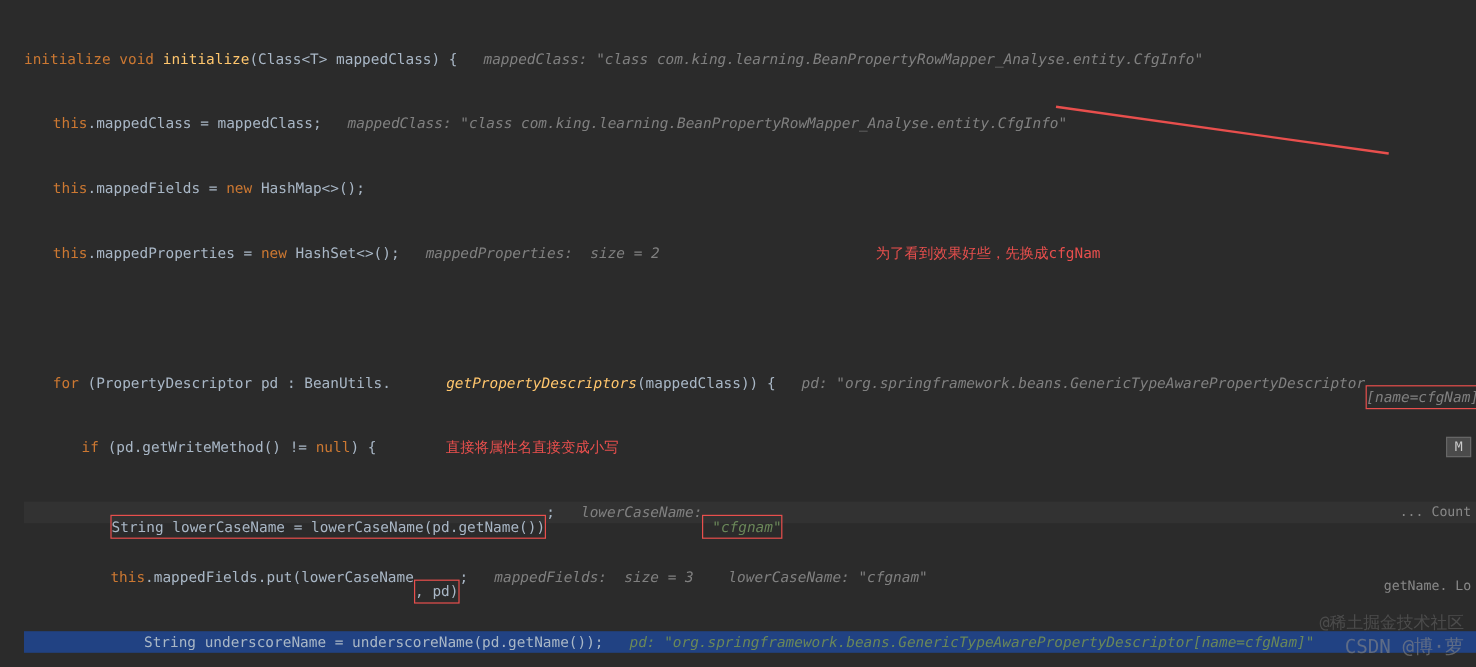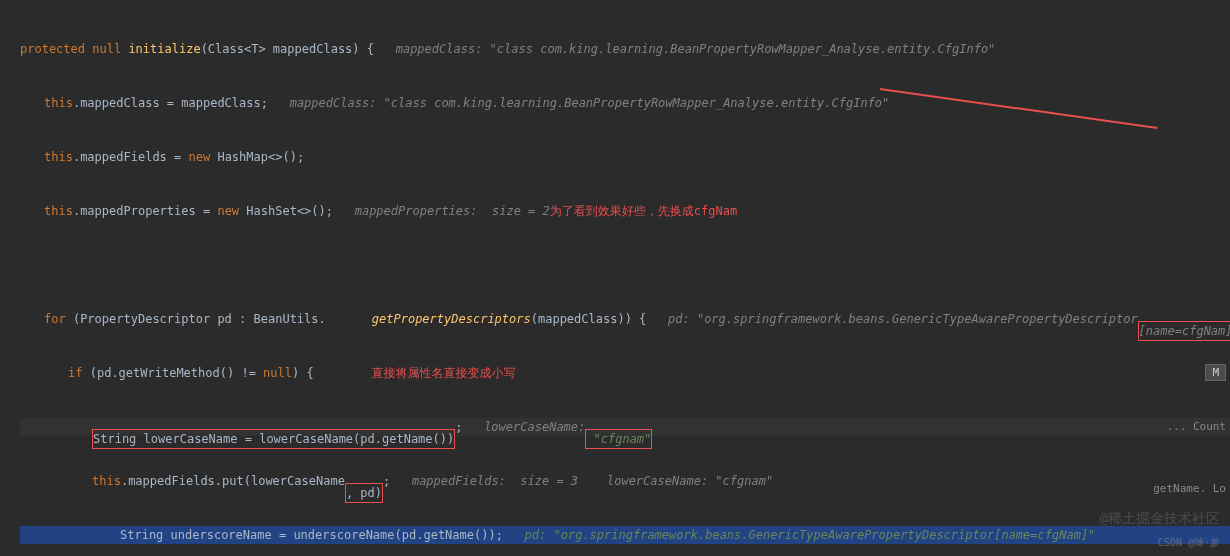--- a/index.html
+++ b/index.html
@@ -9,35 +9,35 @@
 .kw { color: #cc7832; }
 .method { color: #ffc66d; }
 .comment { color: #808080; font-style: italic; }
 .greenital { color: #6a8759; font-style: italic; }
 .yellowital { color: #ffc66d; font-style: italic; margin-left: 46px; }
 .this { color: #cc7832; }
 .hl-line { background: #323232; text-align: center; }
 .sel-line { background: #214283; }
 .redbox { border: 1px solid #e84f4d; display: inline-block; margin-top: 23px; }
 .red-anno { color: #e84f4d; font-style: normal; }
-.watermark { position: absolute; right: 10px; bottom: 6px; color: #888; font-size: 10px; opacity: 0.6; }
+.watermark { position: absolute; right: 10px; bottom: 6px; color: #888; font-size: 16px; opacity: 0.6; }
 .watermark2 { position: absolute; right: 10px; bottom: 28px; color: #888; font-size: 14px; opacity: 0.35; }
 .redline { position: absolute; border-top: 2px solid #e84f4d; transform-origin: left center; }
 .m-btn { position: absolute; right: 4px; top: 364px; background: #4b4b4b; color: #ccc; padding: 1px 6px; border: 1px solid #666; font-size: 11px; }
 .count-txt { position: absolute; right: 4px; top: 420px; color: #888; font-size: 11px; }
 .loaded-txt { position: absolute; right: 4px; top: 482px; color: #888; font-size: 11px; }
 </style>
 </head>
 <body>
 
 <div class="code-area">
-  <div class="line"><span class="kw">protected null </span><span class="method">initialize</span><span>(Class&lt;T&gt; mappedClass) {</span><span class="comment">   mappedClass: "class com.king.learning.BeanPropertyRowMapper_Analyse.entity.CfgInfo"</span></div>
+  <div class="line"><span class="kw">initialize void </span><span class="method">initialize</span><span>(Class&lt;T&gt; mappedClass) {</span><span class="comment">   mappedClass: "class com.king.learning.BeanPropertyRowMapper_Analyse.entity.CfgInfo"</span></div>
   <div class="line" style="padding-left:24px"><span class="this">this</span><span>.mappedClass = mappedClass;</span><span class="comment">   mappedClass: "class com.king.learning.BeanPropertyRowMapper_Analyse.entity.CfgInfo"</span></div>
   <div class="line" style="padding-left:24px"><span class="this">this</span><span>.mappedFields = </span><span class="kw">new </span><span>HashMap&lt;&gt;();</span></div>
-  <div class="line" style="padding-left:24px"><span class="this">this</span><span>.mappedProperties = </span><span class="kw">new </span><span>HashSet&lt;&gt;();</span><span class="comment">   mappedProperties:  size = 2</span><span style="" class="red-anno">为了看到效果好些，先换成cfgNam</span></div>
+  <div class="line" style="padding-left:24px"><span class="this">this</span><span>.mappedProperties = </span><span class="kw">new </span><span>HashSet&lt;&gt;();</span><span class="comment">   mappedProperties:  size = 2</span><span style="margin-left:180px" class="red-anno">为了看到效果好些，先换成cfgNam</span></div>
   <div class="line"></div>
   <div class="line" style="padding-left:24px"><span class="kw">for </span><span>(PropertyDescriptor pd : BeanUtils.</span><span class="yellowital">getPropertyDescriptors</span><span>(mappedClass)) {</span><span class="comment">   pd: "org.springframework.beans.GenericTypeAwarePropertyDescriptor</span><span class="redbox comment">[name=cfgNam]</span><span class="comment">"   mappedCl</span></div>
   <div class="line" style="padding-left:48px"><span class="kw">if </span><span>(pd.getWriteMethod() != </span><span class="kw">null</span><span>) {</span><span class="red-anno">        直接将属性名直接变成小写</span></div>
   <div class="line hl-line" style="padding-left:72px"><span class="redbox">String lowerCaseName = lowerCaseName(pd.getName())</span><span>;</span><span class="comment">   lowerCaseName:</span><span class="redbox greenital"> "cfgnam"</span></div>
   <div class="line" style="padding-left:72px"><span class="this">this</span><span>.mappedFields.put(lowerCaseName</span><span class="redbox">, pd)</span><span>;</span><span class="comment">   mappedFields:  size = 3    lowerCaseName: "cfgnam"</span></div>
   <div class="line sel-line" style="padding-left:100px"><span>String underscoreName = underscoreName(pd.getName());</span><span class="greenital">   pd: "org.springframework.beans.GenericTypeAwarePropertyDescriptor[name=cfgNam]"</span></div>
   
   
   
   

